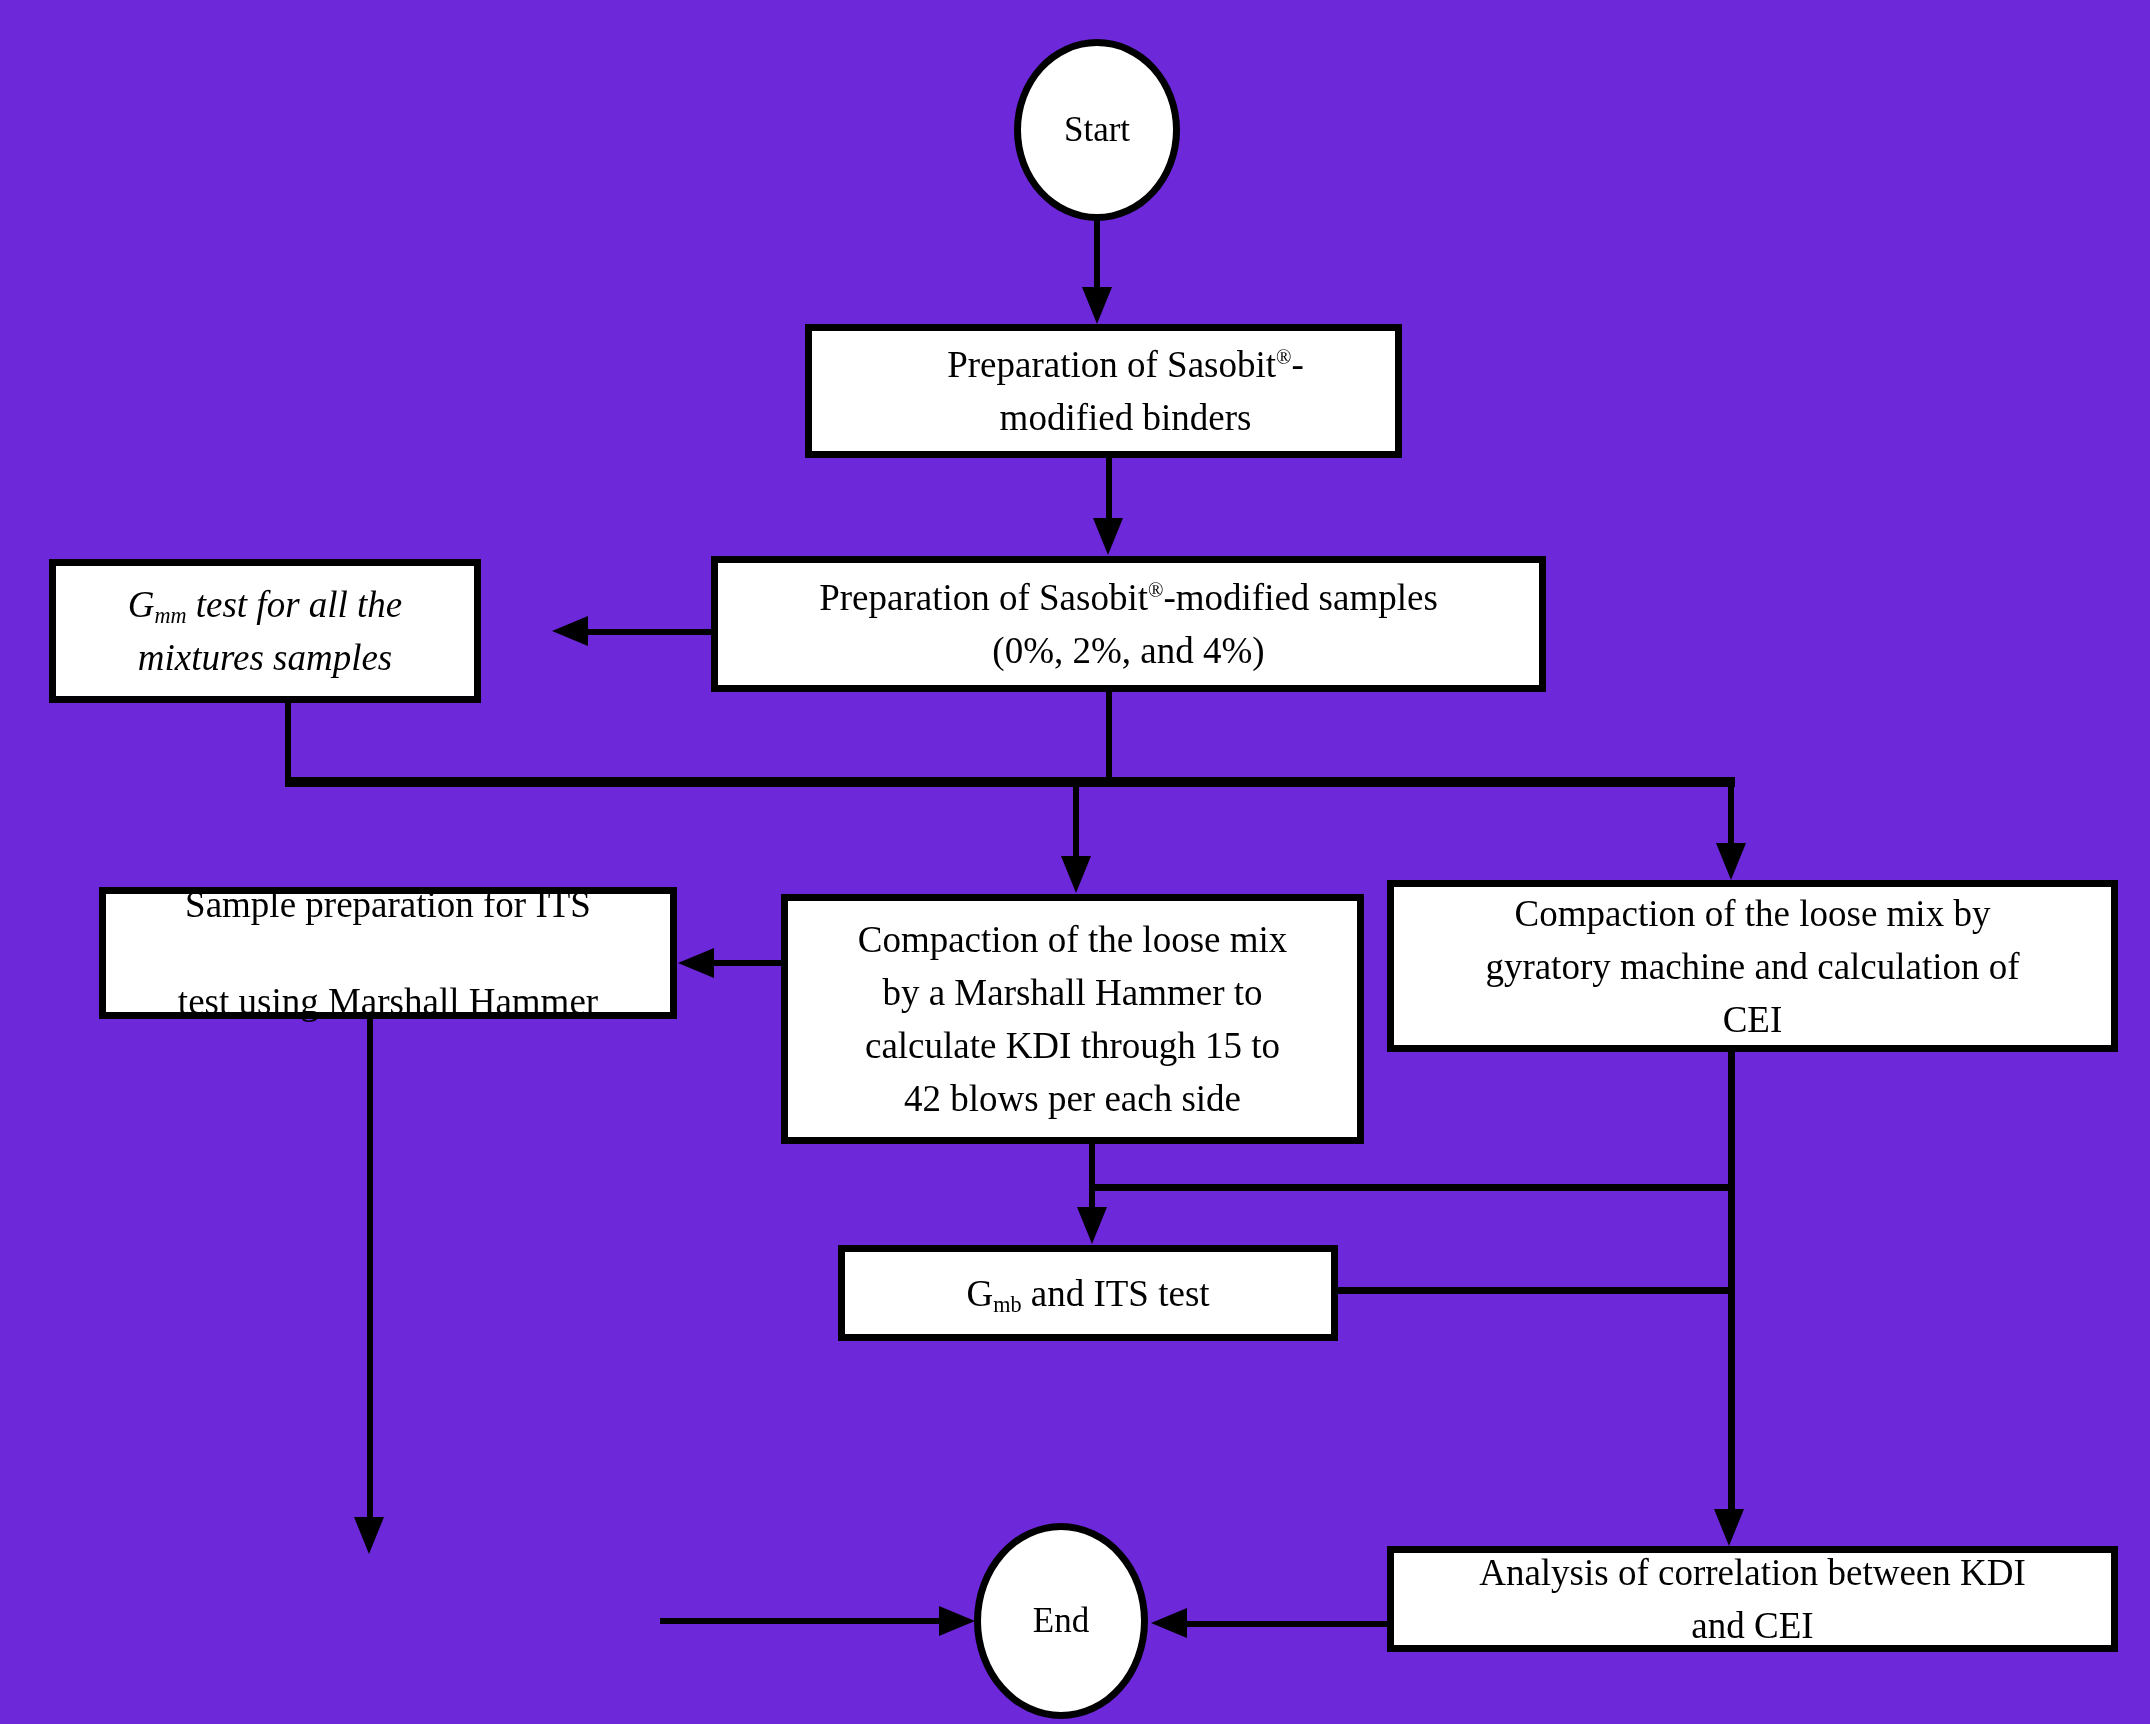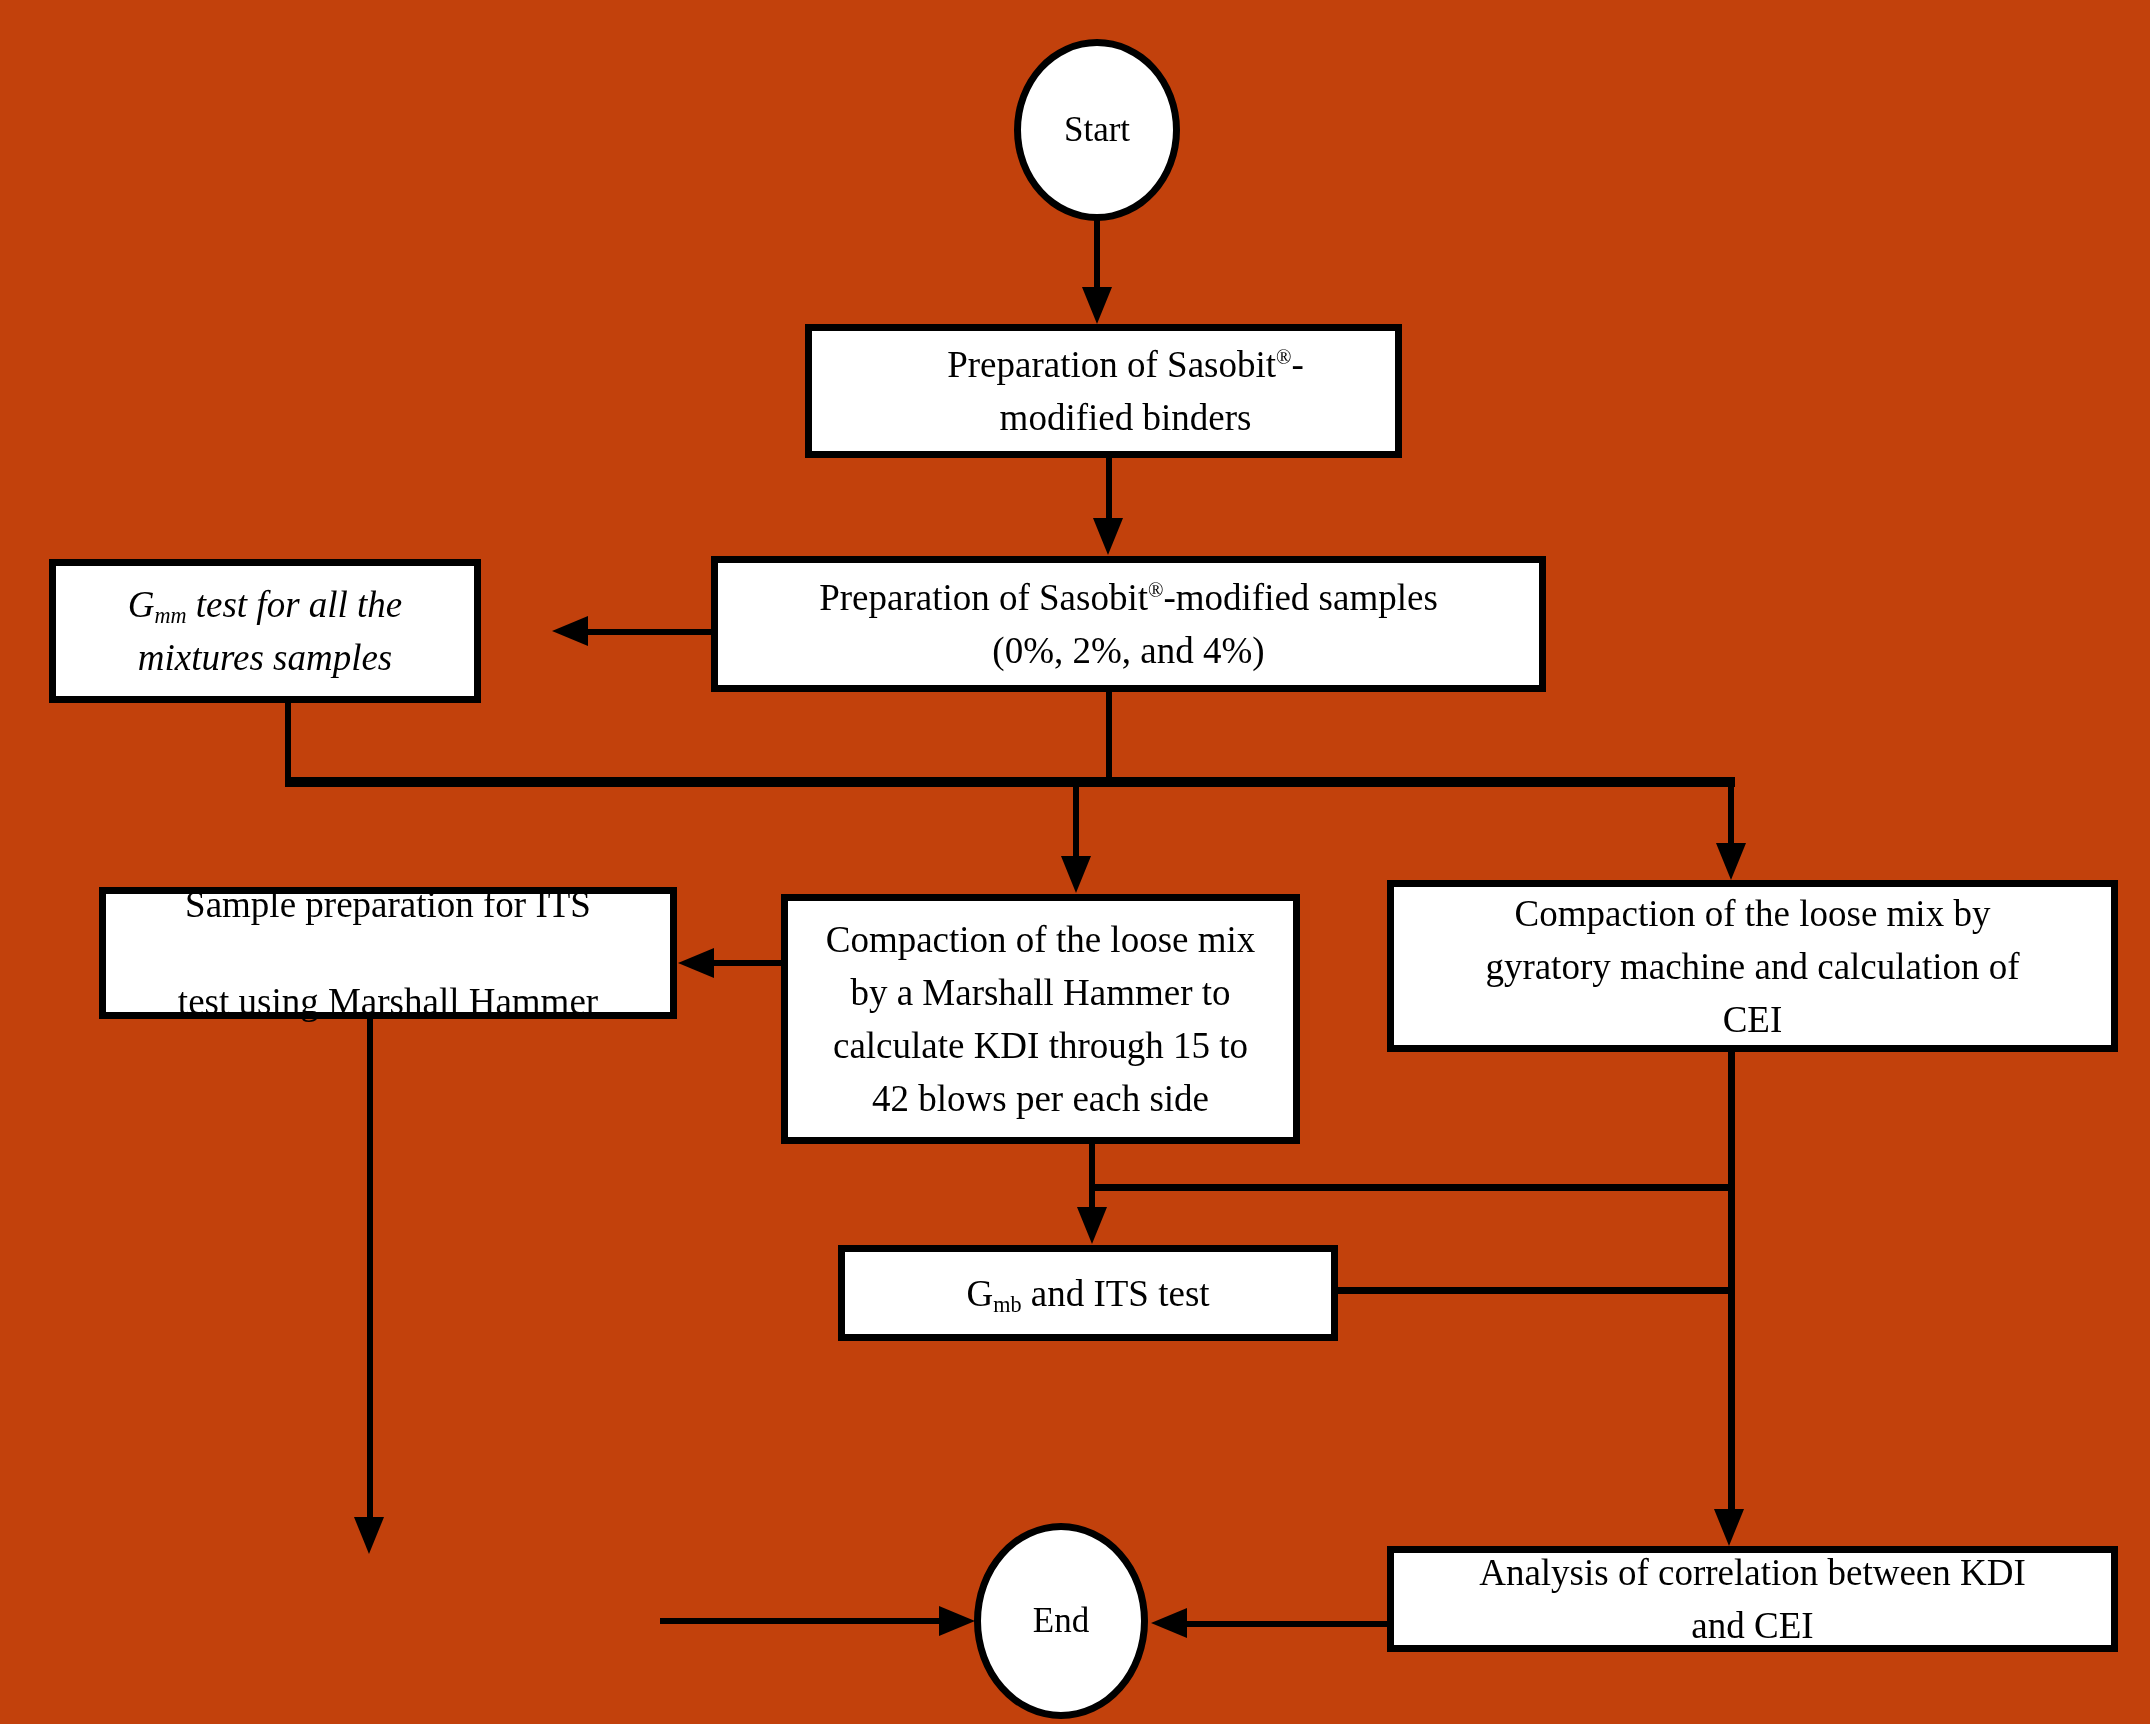--- a/index.html
+++ b/index.html
@@ -1,20 +1,20 @@
 <!DOCTYPE html>
 <html style="font-size:12.4px"><head>
 <meta charset="utf-8">
 <style>
   html, body { margin: 0; padding: 0; background: #ffffff; }
   #canvas {
     position: relative;
     width: 2151px;
     height: 1725px;
-    background: #c2410c;
+    background: #6d28d9;
     font-family: "Liberation Serif", "DejaVu Serif", serif;
     color: #000000;
     overflow: hidden;
   }
   .box {
     position: absolute;
     box-sizing: border-box;
     border: 7px solid #000000;
     background: #ffffff;
     display: flex;
@@ -44,21 +44,21 @@
   .ah.right { border-top: 15.5px solid transparent; border-bottom: 15.5px solid transparent; border-left: 36px solid #000000; }
   sub { font-size: 60%; vertical-align: -0.25em; line-height: 0; }
   sup { font-size: 55%; vertical-align: super; line-height: 0; }
 
   
   #node-start        { left: 1014px; top: 39px;  width: 166px; height: 182px; }
   #box-prep-binders  { left: 805px; top: 324px; width: 597px; height: 134px; padding-left: 44px; }
   #box-prep-mixtures { left: 711px;  top: 556px; width: 835px; height: 136px; }
   #box-gmm           { left: 49px;   top: 559px; width: 432px; height: 144px; font-style: italic; }
   #box-sample-prep   { left: 99px;  top: 887px; width: 578px; height: 132px; gap: 44px; }
-  #box-marshall      { left: 781px; top: 894px; width: 519px; height: 250px; }
+  #box-marshall      { left: 781px; top: 894px; width: 583px; height: 250px; }
   #box-gyratory      { left: 1387px; top: 880px; width: 731px; height: 172px; }
   #box-gmb           { left: 838px; top: 1245px; width: 500px; height: 96px; }
   #box-correction    { left: 78px;  top: 1555px; width: 584px; height: 133px; }
   #node-end          { left: 974px; top: 1523px; width: 174px; height: 196px; }
   #box-correlation   { left: 1387px; top: 1546px; width: 731px; height: 106px; }
 
   
   #l-start-binders   { left: 1094px; top: 219px;  width: 6.2px;    height: 74px; }
   #h-start-binders   { left: 1082px; top: 287px; }
   #l-binders-mix     { left: 1106px; top: 457px;  width: 6.2px;    height: 66px; }

